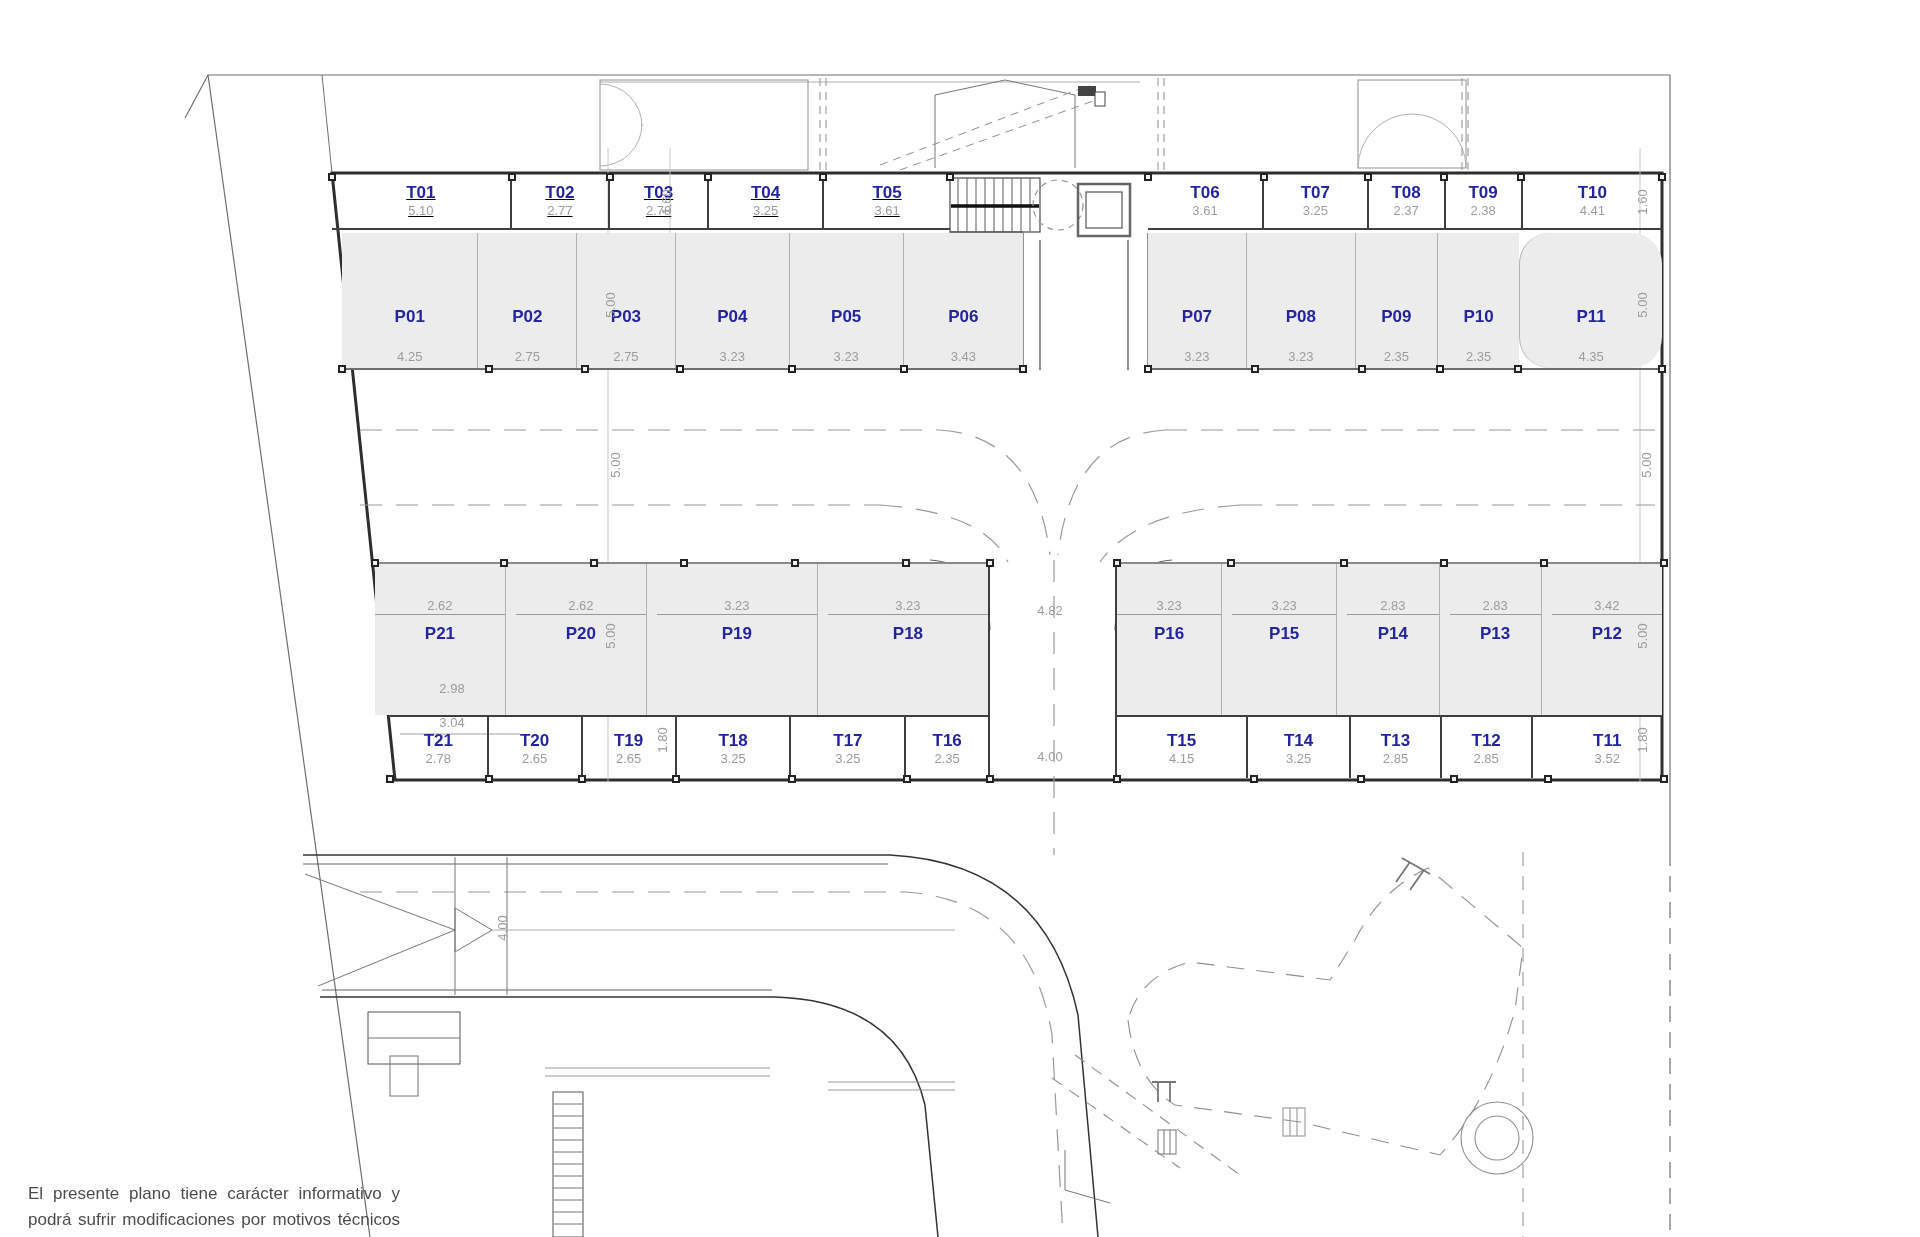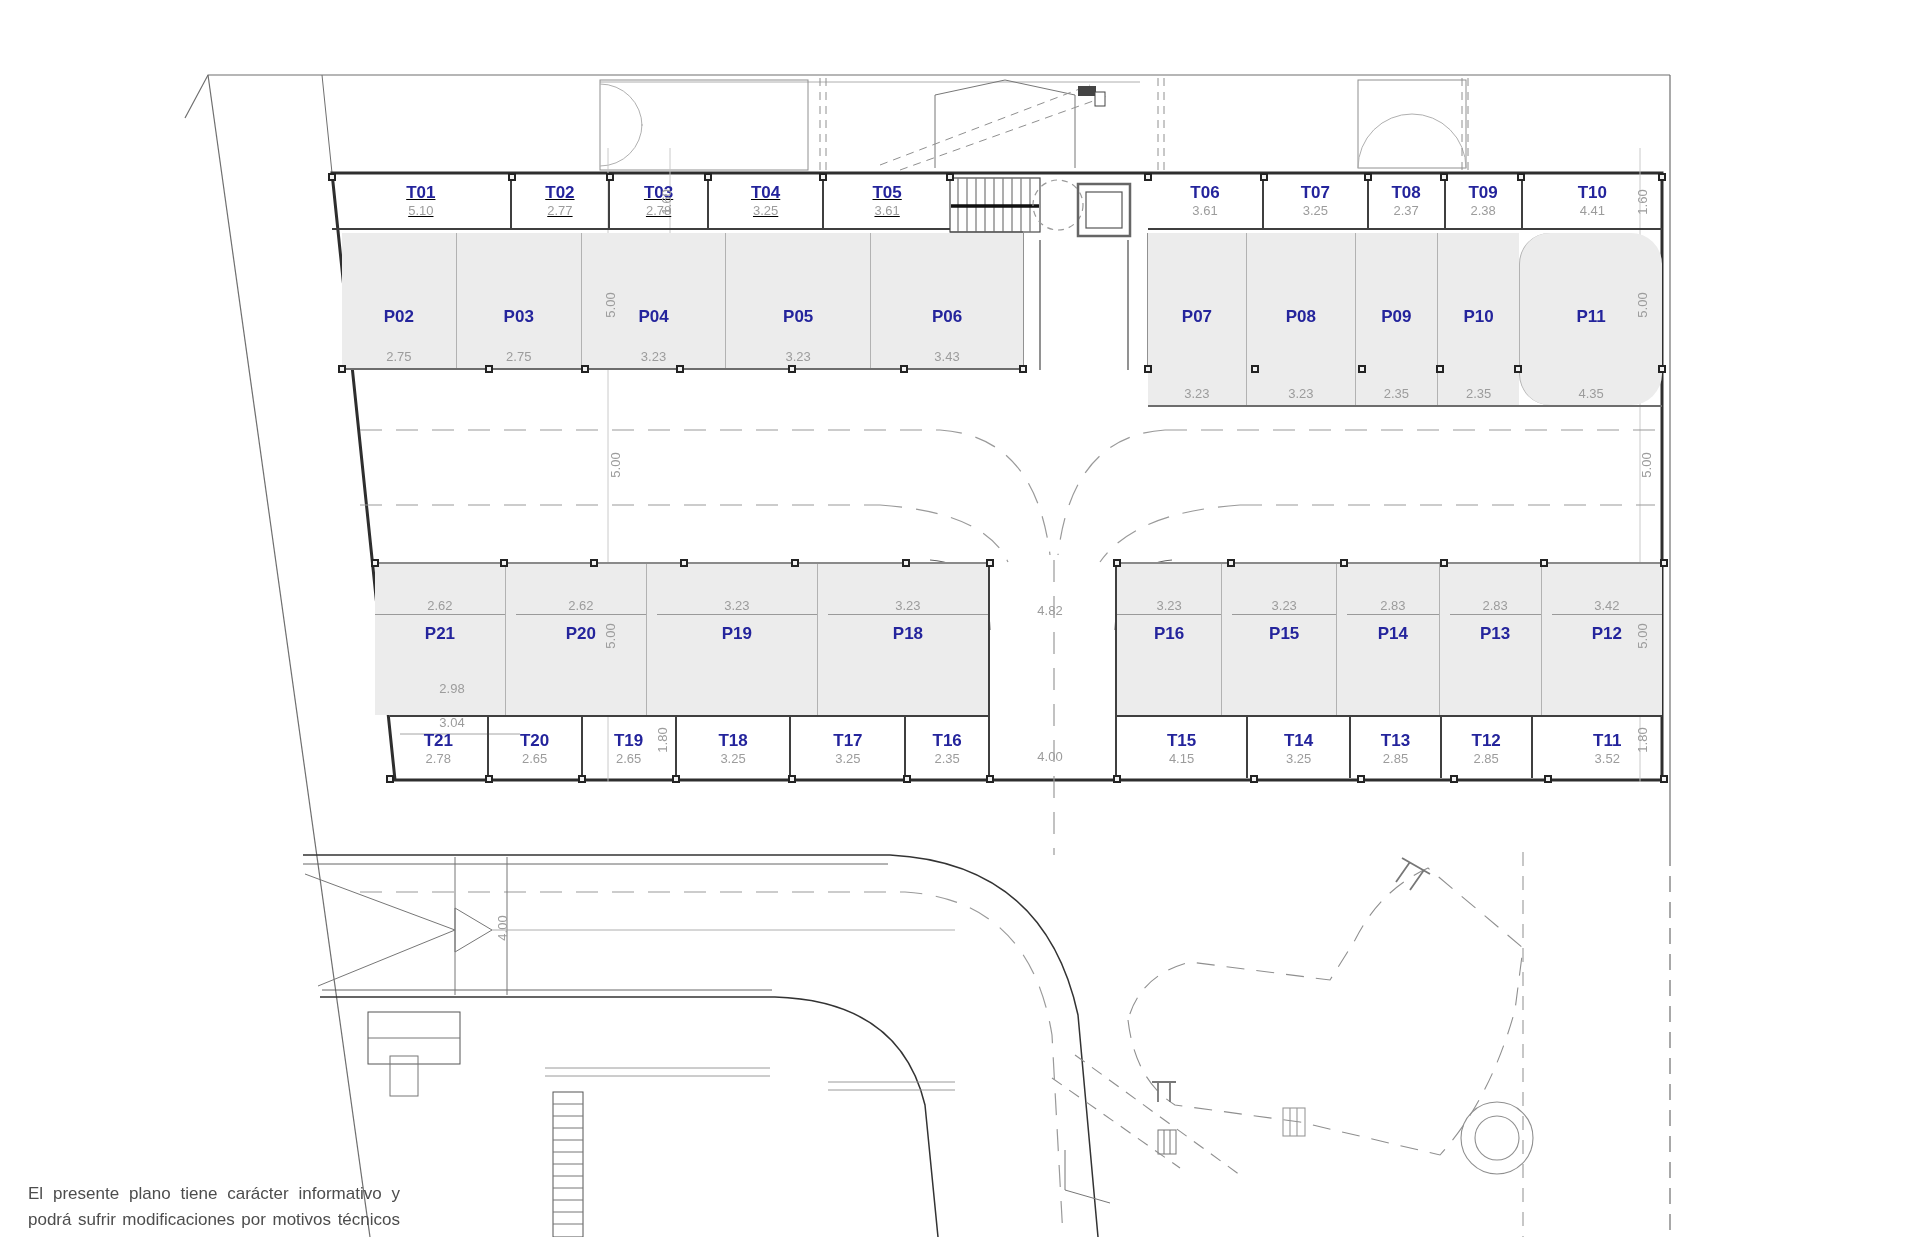--- a/index.html
+++ b/index.html
@@ -209,20 +209,24 @@
           <div data-name="unit-dimension" class="dim">4.41</div>
         </div>
         <div class="post" data-name="wall-post" style="left: -4px; top: -5px;"></div>
         <div class="post" data-name="wall-post" style="left: 111.826px; top: -5px;"></div>
         <div class="post" data-name="wall-post" style="left: 216.102px; top: -5px;"></div>
         <div class="post" data-name="wall-post" style="left: 292.144px; top: -5px;"></div>
         <div class="post" data-name="wall-post" style="left: 368.506px; top: -5px;"></div>
         <div class="post" data-name="wall-post" style="left: 510px; top: -5px;"></div>
       </div>
       <div class="row p-top" data-name="row-top_parking_left" style="left: 342px; top: 233px; width: 681px; height: 137px;">
+        <div class="cell gray" data-name="unit-P01" style="flex-grow: 4.25; flex-basis: 0px;">
+          <div class="lbl" data-name="unit-label">P01</div>
+          <div data-name="unit-dimension" class="dimbot">4.25</div>
+        </div>
         <div class="cell gray" data-name="unit-P02" style="flex-grow: 2.75; flex-basis: 0px;">
           <div class="lbl" data-name="unit-label">P02</div>
           <div data-name="unit-dimension" class="dimbot">2.75</div>
         </div>
         <div class="cell gray" data-name="unit-P03" style="flex-grow: 2.75; flex-basis: 0px;">
           <div class="lbl" data-name="unit-label">P03</div>
           <div data-name="unit-dimension" class="dimbot">2.75</div>
         </div>
         <div class="cell gray" data-name="unit-P04" style="flex-grow: 3.23; flex-basis: 0px;">
           <div class="lbl" data-name="unit-label">P04</div>
@@ -237,21 +241,21 @@
           <div data-name="unit-dimension" class="dimbot">3.43</div>
         </div>
         <div class="post" data-name="wall-post" style="left: -4px; top: 132px;"></div>
         <div class="post" data-name="wall-post" style="left: 143.365px; top: 132px;"></div>
         <div class="post" data-name="wall-post" style="left: 238.719px; top: 132px;"></div>
         <div class="post" data-name="wall-post" style="left: 334.073px; top: 132px;"></div>
         <div class="post" data-name="wall-post" style="left: 446.07px; top: 132px;"></div>
         <div class="post" data-name="wall-post" style="left: 558.068px; top: 132px;"></div>
         <div class="post" data-name="wall-post" style="left: 677px; top: 132px;"></div>
       </div>
-      <div class="row p-top" data-name="row-top_parking_right" style="left: 1148px; top: 233px; width: 514px; height: 174px;">
+      <div class="row p-top" data-name="row-top_parking_right" style="left: 1148px; top: 233px; width: 514px; height: 137px;">
         <div class="cell gray" data-name="unit-P07" style="flex-grow: 3.23; flex-basis: 0px;">
           <div class="lbl" data-name="unit-label">P07</div>
           <div data-name="unit-dimension" class="dimbot">3.23</div>
         </div>
         <div class="cell gray" data-name="unit-P08" style="flex-grow: 3.23; flex-basis: 0px;">
           <div class="lbl" data-name="unit-label">P08</div>
           <div data-name="unit-dimension" class="dimbot">3.23</div>
         </div>
         <div class="cell gray" data-name="unit-P09" style="flex-grow: 2.35; flex-basis: 0px;">
           <div class="lbl" data-name="unit-label">P09</div>

